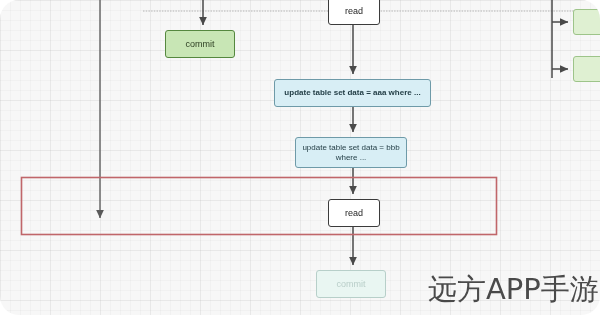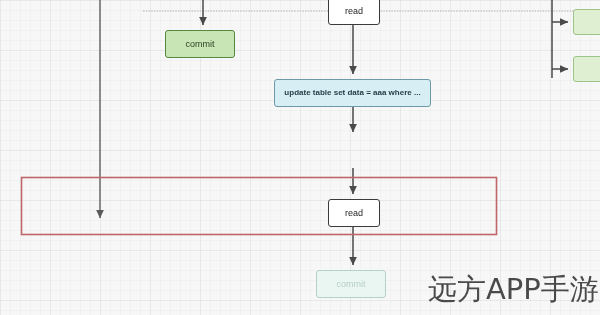--- a/index.html
+++ b/index.html
@@ -14,20 +14,21 @@
     height: 315px;
     overflow: hidden;
     background-color: #f7f7f7;
     background-image:
       linear-gradient(to right, rgba(0,0,0,0.022) 1px, transparent 1px),
       linear-gradient(to bottom, rgba(0,0,0,0.022) 1px, transparent 1px),
       linear-gradient(to right, rgba(0,0,0,0.035) 1px, transparent 1px),
       linear-gradient(to bottom, rgba(0,0,0,0.035) 1px, transparent 1px);
     background-size: 10px 10px, 10px 10px, 50px 50px, 50px 50px;
     font-family: "Liberation Sans", "DejaVu Sans", sans-serif;
+    border-radius: 19px;
   }
   #edges {
     position: absolute;
     left: 0; top: 0;
     width: 600px;
     height: 315px;
     pointer-events: none;
   }
   .node {
     position: absolute;
@@ -124,20 +125,23 @@
   </div>
 
   <div class="node n-green" style="left:165px; top:30px; width:70px; height:28px; font-size:9px;">
     <span class="node-label">commit</span>
   </div>
 
   <div class="node n-blue" style="left:274px; top:79px; width:157px; height:28px; font-size:8px;font-weight:bold;">
     <span class="node-label">update table set data = aaa where ...</span>
   </div>
 
+  <div class="node n-blue" style="left:295px; top:137px; width:112px; height:31px; font-size:8px;">
+    <span class="node-label">update table set data = bbb where ...</span>
+  </div>
 
   <div class="node n-white" style="left:328px; top:199px; width:52px; height:28px; font-size:9px;">
     <span class="node-label">read</span>
   </div>
 
   <div class="node n-mint" style="left:316px; top:270px; width:70px; height:28px; font-size:9px;">
     <span class="node-label">commit</span>
   </div>
 
   <div class="node n-green-faint" style="left:573px; top:9px; width:40px; height:26px; font-size:8px;">

